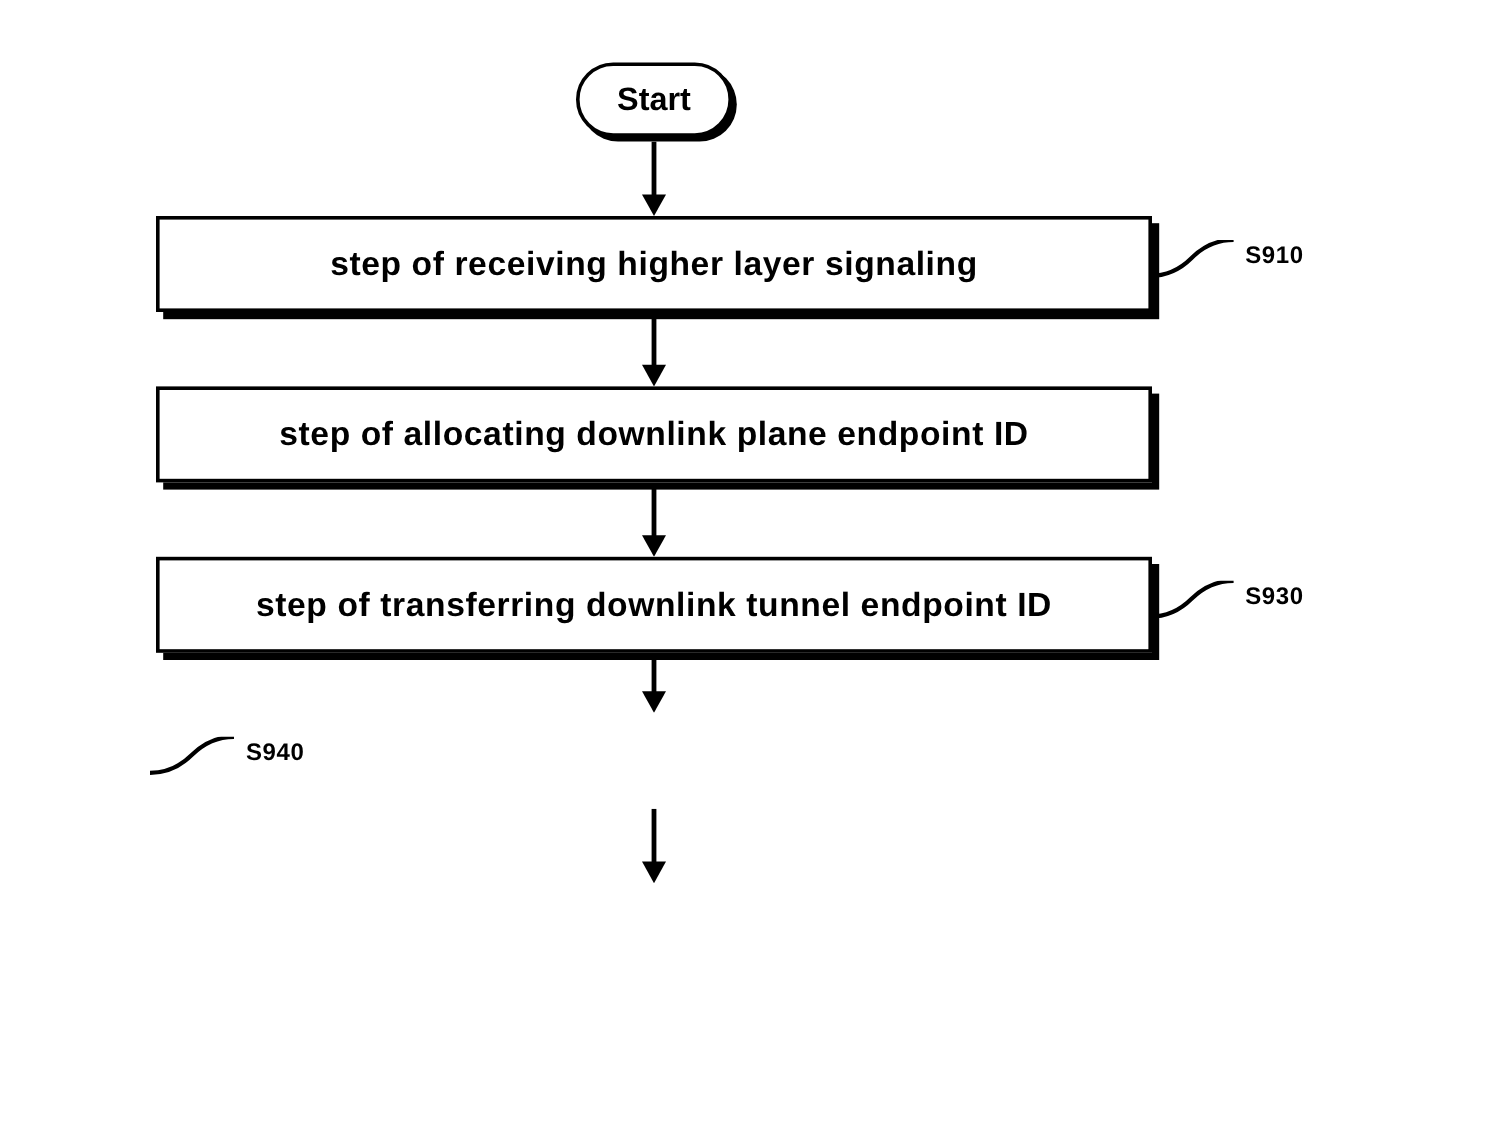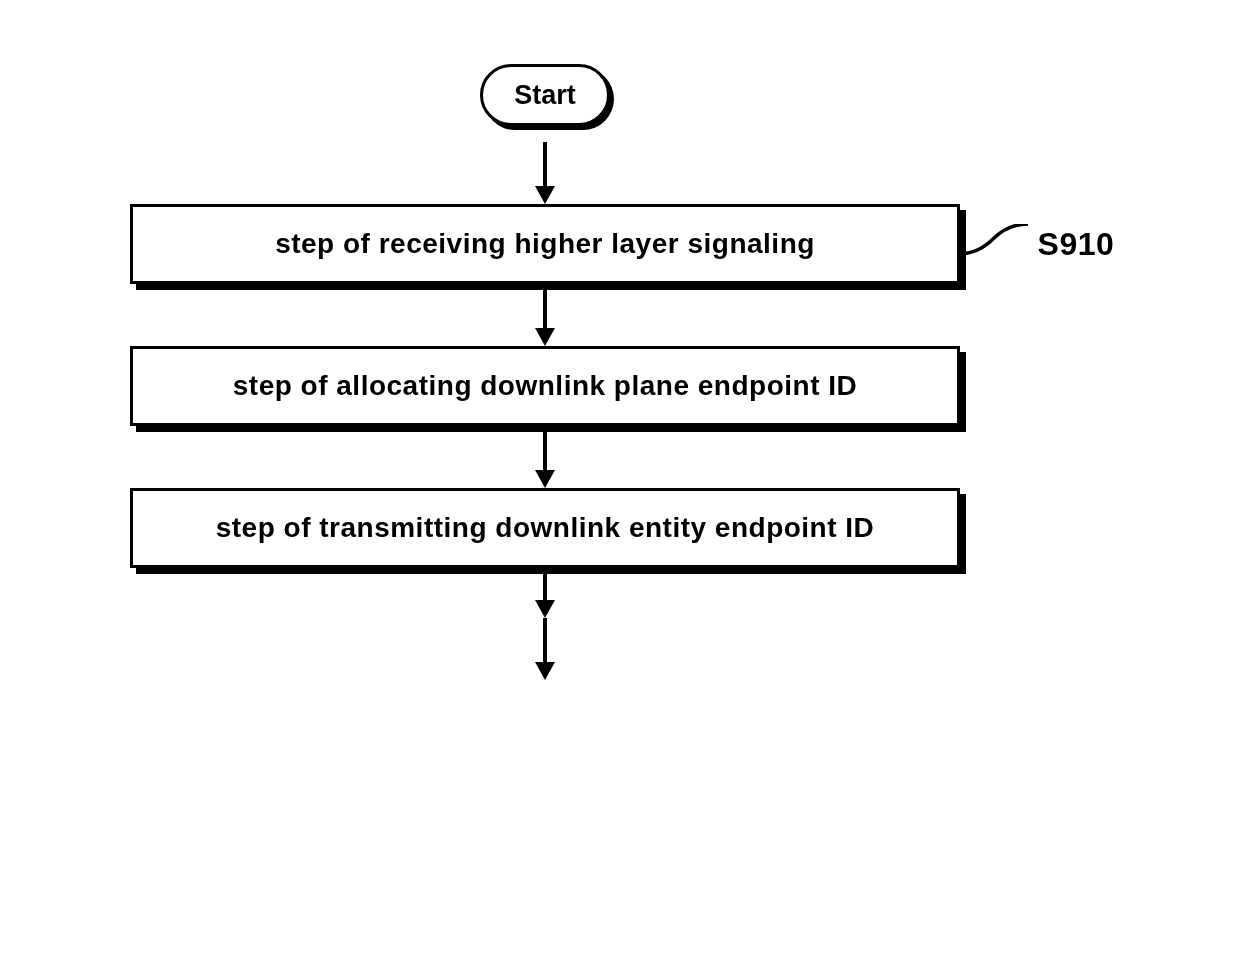--- a/index.html
+++ b/index.html
@@ -12,21 +12,21 @@
   }
   .flowchart {
     position: absolute;
     left: 130px;
     top: 48px;
     width: 980px;
   }
   .terminal {
     width: 130px;
     height: 62px;
-    margin: 16px auto;
+    margin: 4px auto;
     position: relative;
   }
   .terminal-shadow {
     position: absolute;
     top: 4px;
     left: 4px;
     width: 130px;
     height: 62px;
     background: #000;
     border-radius: 31px;
@@ -89,21 +89,21 @@
   .label-connector svg {
     position: absolute;
     left: -5px;
     top: 20px;
   }
   .label-text {
     position: absolute;
     left: 75px;
     top: 22px;
     font-weight: bold;
-    font-size: 32px;
+    font-size: 20px;
     letter-spacing: 0.5px;
   }
   .arrow {
     width: 830px;
     display: flex;
     justify-content: center;
     height: 62px;
     align-items: center;
   }
   .arrow svg { display: block; }
@@ -172,33 +172,45 @@
     <svg width="24" height="62">
       <line x1="12" y1="0" x2="12" y2="46" stroke="#000" stroke-width="4"></line>
       <polygon points="12,62 2,44 22,44" fill="#000"></polygon>
     </svg>
   </div>
 
   <div class="process-row">
     <div class="process">
       <div class="process-shadow"></div>
       <div class="process-box">
-        <span>step of transmitting downlink entity endpoint ID</span>
-      </div>
+        <span>step of transferring downlink tunnel endpoint ID</span>
+      </div>
+    </div>
+    <div class="label-connector">
+      <svg width="80" height="40">
+        <path d="M 0 30 Q 20 30 35 15 Q 50 0 70 0" stroke="#000" stroke-width="3.5" fill="none"></path>
+      </svg>
+      <span class="label-text">S930</span>
     </div>
   </div>
 
   <div class="arrow-short">
     <svg width="24" height="50">
       <line x1="12" y1="0" x2="12" y2="34" stroke="#000" stroke-width="4"></line>
       <polygon points="12,50 2,32 22,32" fill="#000"></polygon>
     </svg>
   </div>
 
   <div class="process-row">
+    <div class="label-connector">
+      <svg width="80" height="40">
+        <path d="M 0 30 Q 20 30 35 15 Q 50 0 70 0" stroke="#000" stroke-width="3.5" fill="none"></path>
+      </svg>
+      <span class="label-text">S940</span>
+    </div>
   </div>
 
   <div class="arrow">
     <svg width="24" height="62">
       <line x1="12" y1="0" x2="12" y2="46" stroke="#000" stroke-width="4"></line>
       <polygon points="12,62 2,44 22,44" fill="#000"></polygon>
     </svg>
   </div>
 
 

